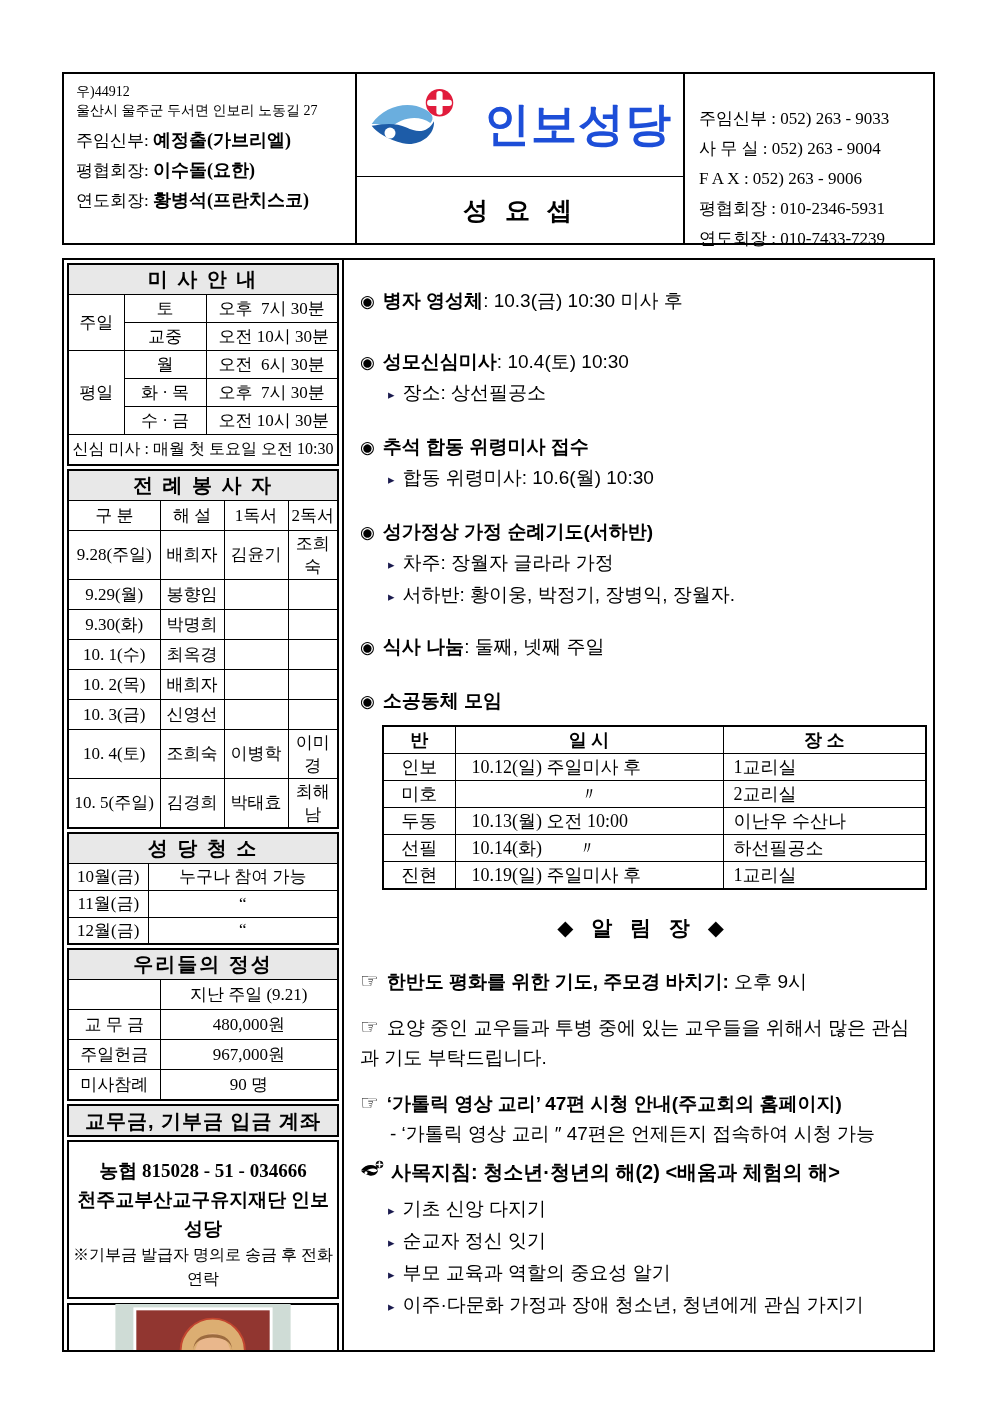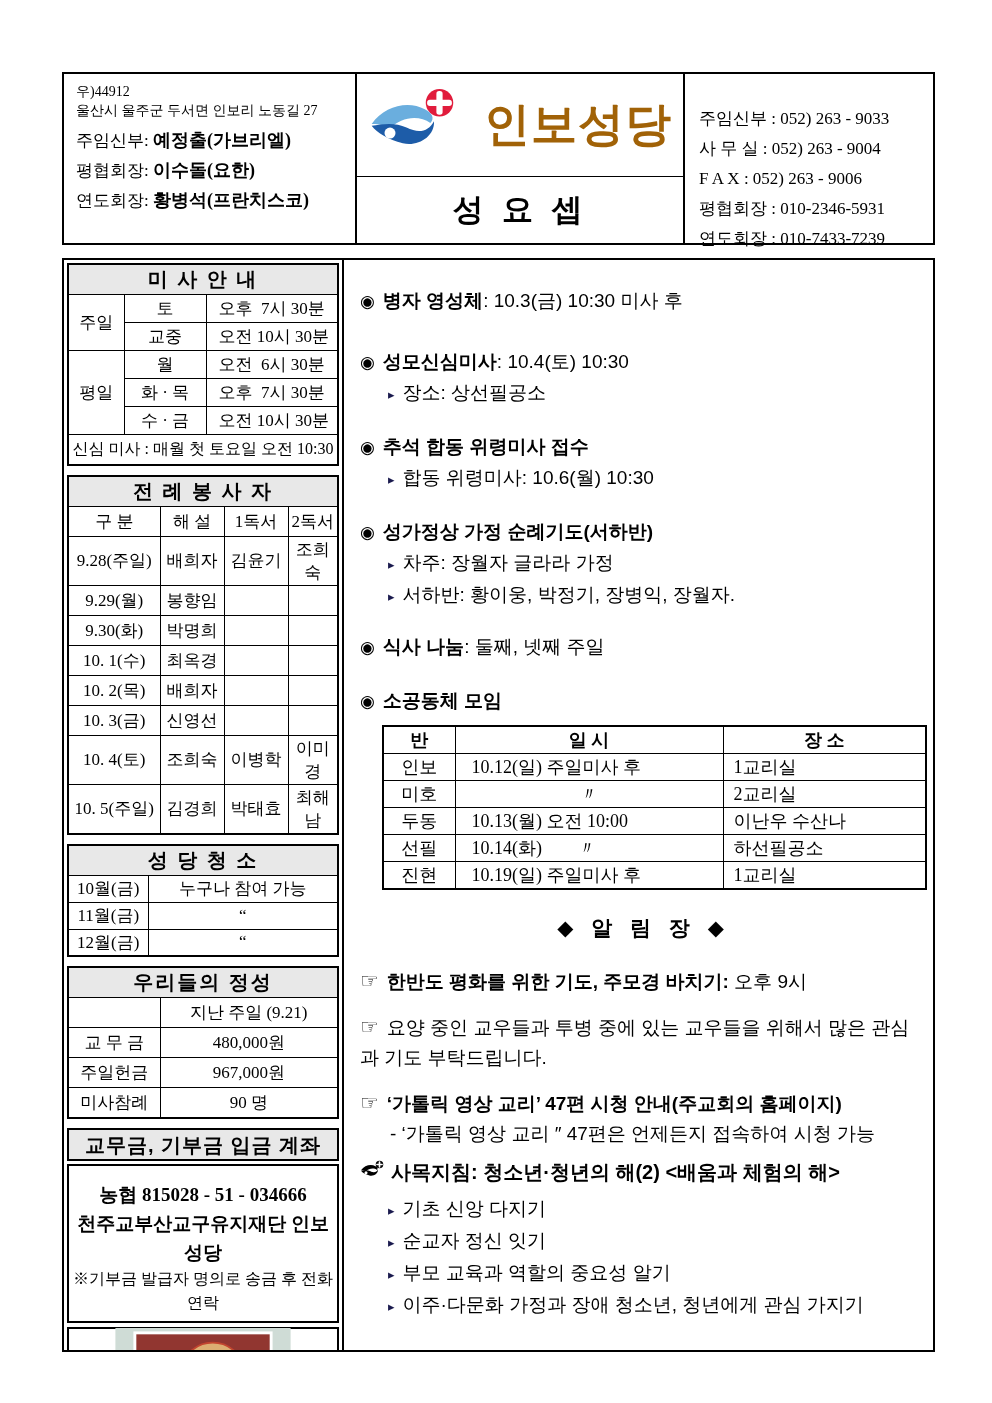--- a/index.html
+++ b/index.html
@@ -13,34 +13,34 @@
     position:absolute; left:62px; top:72px; width:873px; height:173px;
     border:2px solid #000; display:flex;
   }
   .hdr-left { width:293px; border-right:2px solid #000; padding:8px 10px 6px 12px;
     font-family:"Liberation Serif","DejaVu Serif",serif; }
   .hdr-left .small { font-size:14px; line-height:19px; }
   .hdr-left .role { font-size:17px; line-height:19px; margin-top:11px; }
   .hdr-left .role b { font-size:18px; }
   .hdr-mid { width:328px; border-right:2px solid #000; display:flex; flex-direction:column; }
   .hdr-mid-top { height:103px; border-bottom:1px solid #000; display:flex; align-items:center; justify-content:center; gap:6px; }
-  .church-name { font-size:46px; font-weight:bold; color:#a16207; letter-spacing:1px; }
+  .church-name { font-size:46px; font-weight:bold; color:#1d4ed8; letter-spacing:1px; }
   .hdr-mid-bot { flex:1; display:flex; align-items:center; justify-content:center; }
-  .bulletin-title { font-size:31px; font-weight:bold; letter-spacing:5px; }
+  .bulletin-title { font-size:25px; font-weight:bold; letter-spacing:5px; }
   .hdr-right { flex:1; padding:10px 8px 6px 14px; font-family:"Liberation Serif","DejaVu Serif",serif;margin-top:20px; }
   .contact { font-size:17px; line-height:30px; white-space:pre; }
   
   .bodybox {
     position:absolute; left:62px; top:258px; width:873px; height:1094px;
     border:2px solid #000; display:flex; overflow:hidden;
   }
   .col-left { width:292px; border-right:2px solid #000; padding:3px; }
   .col-right { flex:1; padding:26px 6px 0 16px; font-size:19px; }
   
-  table { border-collapse:collapse; width:100%; margin-bottom:9px;
+  table { border-collapse:collapse; width:100%; margin-bottom:3px;
     font-family:"Liberation Serif","DejaVu Serif",serif; }
   td,th { border:1px solid #000; font-size:17px; text-align:center; padding:1px 2px; }
   .lt { border:2px solid #000; }
   .ttl td { background:#e8e8e8; font-weight:bold; font-size:20px; height:33px;
     font-family:"Liberation Sans","DejaVu Sans",sans-serif; letter-spacing:2px; }
   .mass td { height:28px; }
   .mass .time { text-align:left; padding-left:12px; white-space:pre; }
   .mass .note td { font-size:16px; height:30px; }
   .lit td { height:30px; }
   .lit .hd td { font-size:17px; }

